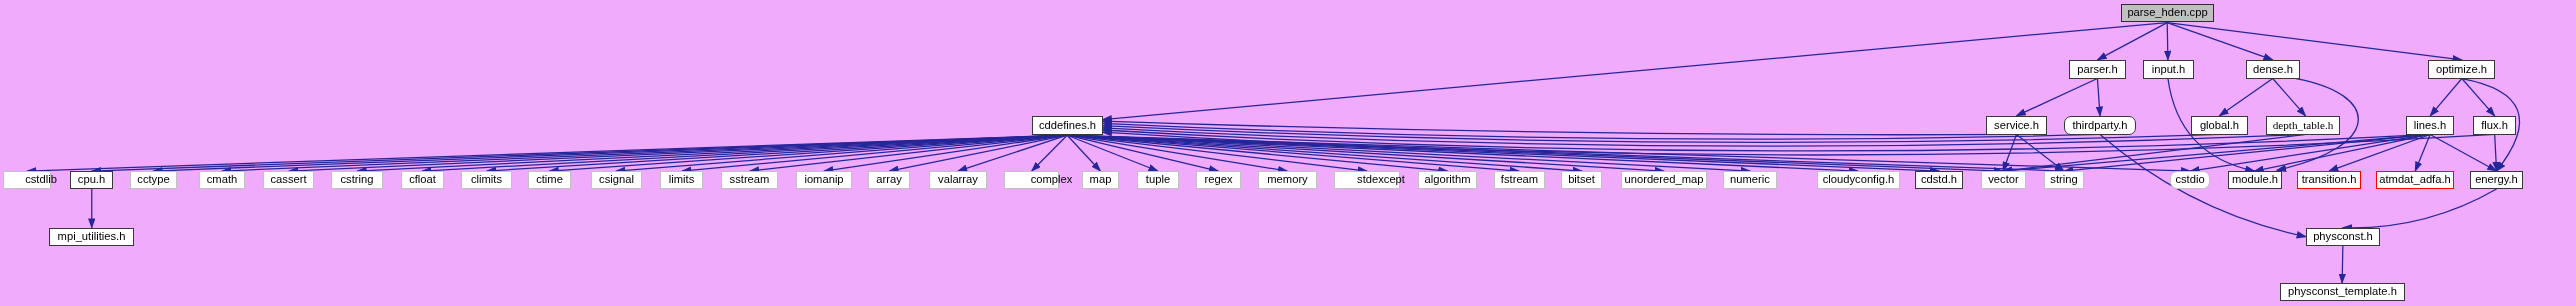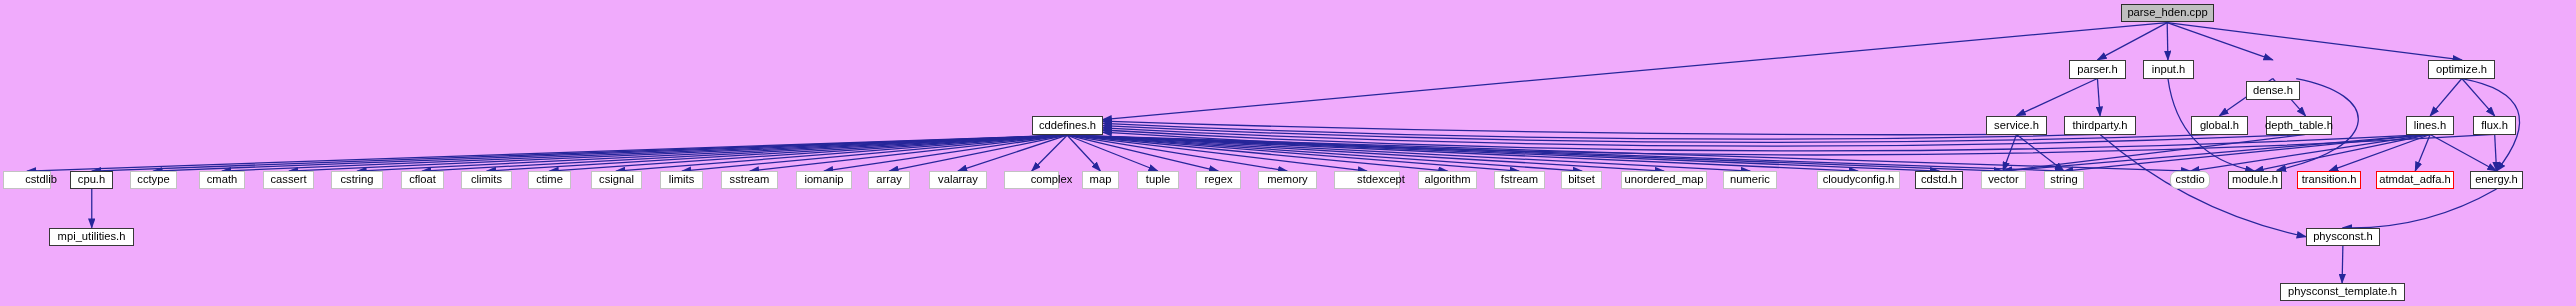--- a/index.html
+++ b/index.html
@@ -89,27 +89,27 @@
         <path d="M1430.5,181 L2599.5,229" fill="none" stroke="#26269a" stroke-width="1.7" marker-end="url(#arrow)"></path>
         <path d="M1430.5,181 L2685,229" fill="none" stroke="#26269a" stroke-width="1.7" marker-end="url(#arrow)"></path>
         <path d="M1430.5,181 L2766.5,229" fill="none" stroke="#26269a" stroke-width="1.7" marker-end="url(#arrow)"></path>
         <path d="M1430.5,181 L2936,229" fill="none" stroke="#26269a" stroke-width="1.7" marker-end="url(#arrow)"></path>
       </g>
   </svg>
   <div id="nodes">
       <div class="node main" style="left: 2121px; top: 3.7px; width: 93px; height: 18.7px;">parse_hden.cpp</div>
       <div class="node doc" style="left: 2069px; top: 60px; width: 57px; height: 18.7px;">parser.h</div>
       <div class="node doc" style="left: 2143px; top: 60px; width: 51px; height: 18.7px;">input.h</div>
-      <div class="node doc" style="left: 2246px; top: 60px; width: 54px; height: 18.7px; margin-top: 21px;">dense.h</div>
+      <div class="node doc" style="left: 2246px; top: 60px; width: 54px; height: 18.7px;">dense.h</div>
       <div class="node doc" style="left: 2428px; top: 60px; width: 67px; height: 18.7px;">optimize.h</div>
       <div class="node doc" style="left: 1032px; top: 116px; width: 71px; height: 19.4px;">cddefines.h</div>
       <div class="node doc" style="left: 1986px; top: 116px; width: 61px; height: 18.7px;">service.h</div>
-      <div class="node doc" style="left: 2064px; top: 116px; width: 72px; height: 18.7px;">thirdparty.h</div>
+      <div class="node doc" style="left: 2064px; top: 116px; width: 72px; height: 18.7px; border-radius: 7px;">thirdparty.h</div>
       <div class="node doc" style="left: 2191px; top: 116px; width: 57px; height: 18.7px;">global.h</div>
-      <div class="node doc" style="left: 2266px; top: 116px; width: 66px; height: 18.7px;">depth_table.h</div>
+      <div class="node doc" style="left: 2266px; top: 116px; width: 74px; height: 18.7px; font-family: Liberation Serif, serif;">depth_table.h</div>
       <div class="node doc" style="left: 2406px; top: 116px; width: 48px; height: 18.7px;">lines.h</div>
       <div class="node doc" style="left: 2473px; top: 116px; width: 43px; height: 18.7px;">flux.h</div>
       <div class="node std" style="left: 3px; top: 171px; width: 48px; height: 18px; padding-left: 28px;">cstdlib</div>
       <div class="node doc" style="left: 70px; top: 171px; width: 43px; height: 18px;">cpu.h</div>
       <div class="node std" style="left: 130px; top: 171px; width: 47px; height: 18px;">cctype</div>
       <div class="node std" style="left: 199px; top: 171px; width: 46px; height: 18px;">cmath</div>
       <div class="node std" style="left: 263px; top: 171px; width: 51px; height: 18px;">cassert</div>
       <div class="node std" style="left: 331px; top: 171px; width: 52px; height: 18px;">cstring</div>
       <div class="node std" style="left: 401px; top: 171px; width: 43px; height: 18px;">cfloat</div>
       <div class="node std" style="left: 461px; top: 171px; width: 51px; height: 18px;">climits</div>

